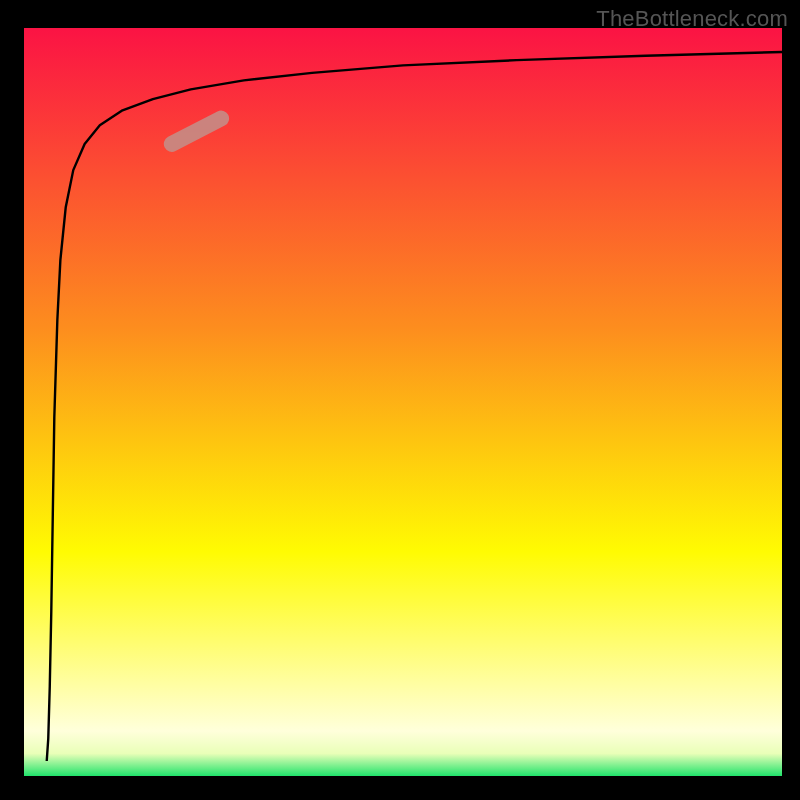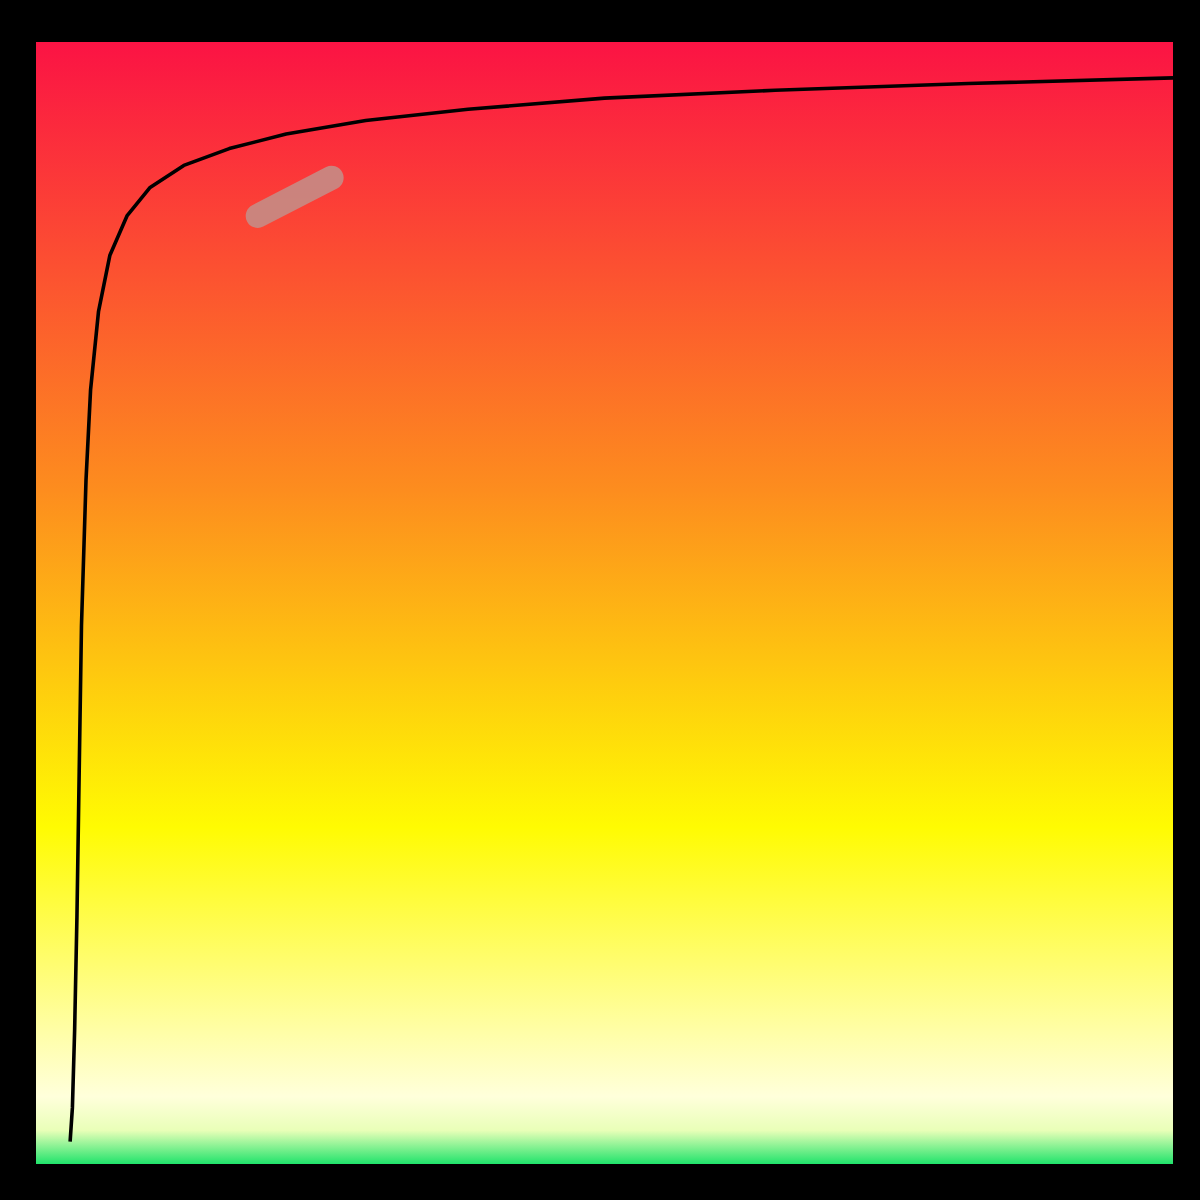--- a/index.html
+++ b/index.html
@@ -28,20 +28,21 @@
     z-index: 5;
   }
   svg {
     display: block;
   }
 </style>
 </head>
 <body>
 
 <div class="chart-container">
+  <div class="watermark">TheBottleneck.com</div>
   <svg id="plot" width="800" height="800" viewBox="0 0 800 800">
       <defs>
         <linearGradient id="bg-grad" x1="0" y1="0" x2="0" y2="1">
           <stop offset="0%" stop-color="#fb1344"></stop>
           <stop offset="40%" stop-color="#fd8d1e"></stop>
           <stop offset="70%" stop-color="#fffb02"></stop>
           <stop offset="94%" stop-color="#ffffdb"></stop>
           <stop offset="97%" stop-color="#e9ffb8"></stop>
           <stop offset="100%" stop-color="#20e36b"></stop>
         </linearGradient>

